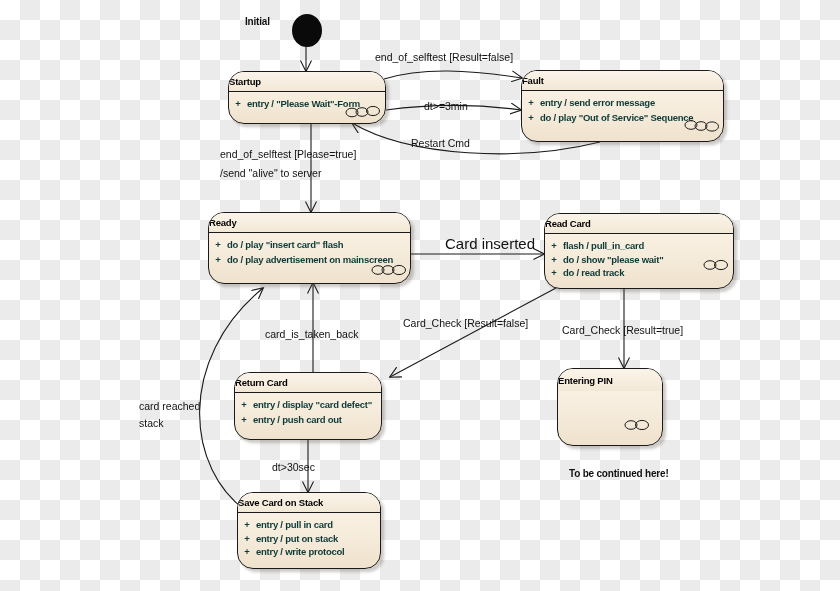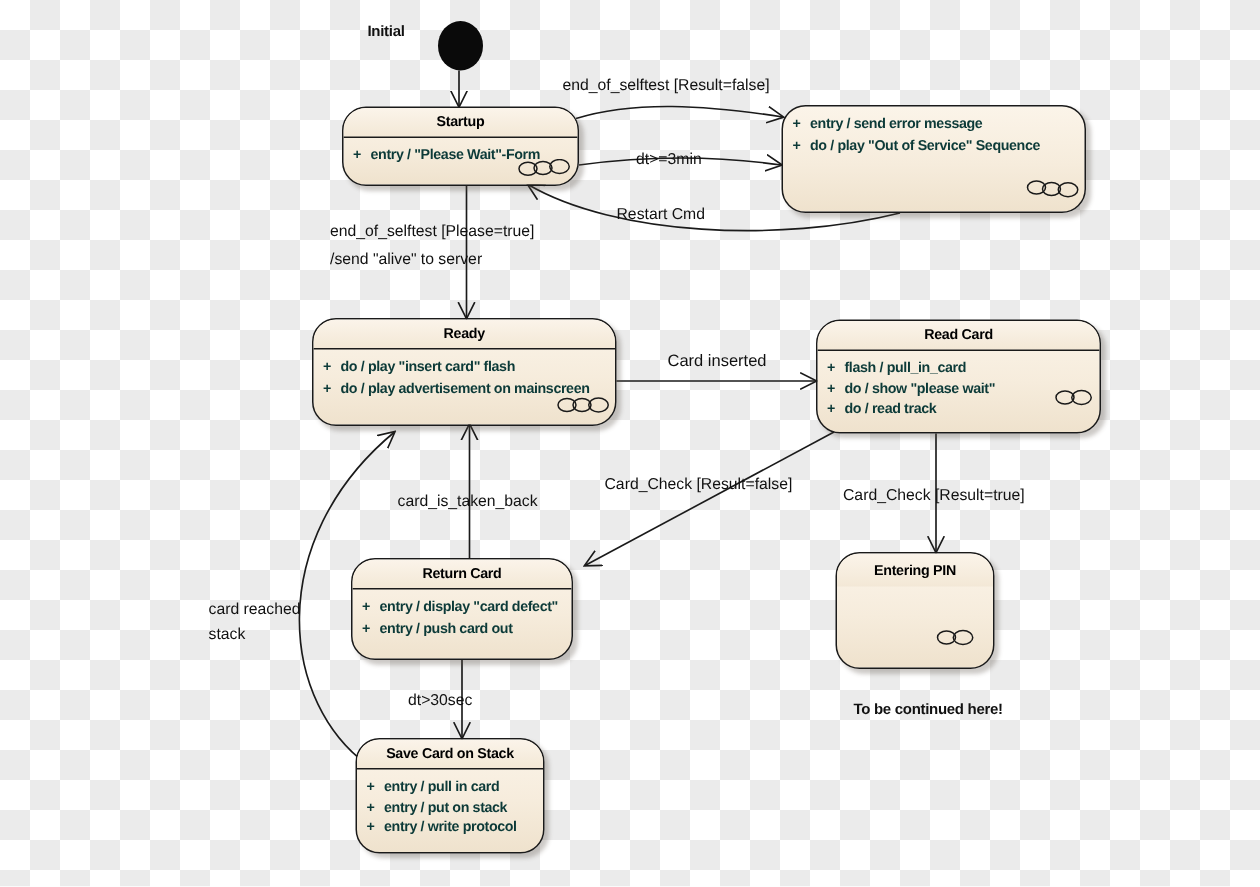--- a/index.html
+++ b/index.html
@@ -33,21 +33,20 @@
   .state {
     position: absolute;
     box-sizing: border-box;
     border: 1.3px solid #1a1a1a;
     border-radius: 16px;
     background: linear-gradient(to bottom, #fbf4e9 0%, #f6ecdc 55%, #efe2cd 100%);
     box-shadow: 3px 3px 3px rgba(90,80,70,0.30);
     overflow: hidden;
   }
   .state-title {
-    text-align: center;
     font-weight: bold;
     color: #000000;
     border-bottom: 1.3px solid #1a1a1a;
     background: linear-gradient(to bottom, #fbf4ea 0%, #f3e8d6 100%);
     letter-spacing: -0.2px;
   }
   .state-body {
     position: relative;
     padding: 7px 0 6px 0;
   }
@@ -143,20 +142,21 @@
     <svg class="chain" style="right:4px; bottom:5px;" width="36" height="12" viewBox="0 0 36 12">
       <g fill="none" stroke="#1a1a1a" stroke-width="1">
         <ellipse cx="7" cy="6.5" rx="6" ry="4.3"></ellipse>
         <ellipse cx="17" cy="6" rx="6" ry="4.3"></ellipse>
         <ellipse cx="28" cy="5" rx="6.5" ry="4.6"></ellipse>
       </g>
     </svg>
   </div>
 
   <div class="state" style="left:521px; top:70px; width:203px; height:72px;">
+    <div class="state-title" style="font-size:9.5px; padding:4px 0 4px 0;">Fault</div>
     <div class="state-body">
       <div class="action" style="font-size:9.5px; margin-bottom:5px;">
         <span class="vis">+</span>
         <span>entry / send error message</span>
       </div>
       <div class="action" style="font-size:9.5px;">
         <span class="vis">+</span>
         <span>do / play "Out of Service" Sequence</span>
       </div>
     </div>
@@ -221,21 +221,21 @@
         <span class="vis">+</span>
         <span>entry / display "card defect"</span>
       </div>
       <div class="action" style="font-size:9.5px;">
         <span class="vis">+</span>
         <span>entry / push card out</span>
       </div>
     </div>
   </div>
 
-  <div class="state" style="left:237px; top:492px; width:126px; height:77px;">
+  <div class="state" style="left:237px; top:492px; width:144px; height:77px;">
     <div class="state-title" style="font-size:9.5px; padding:4px 0 4px 0;">Save Card on Stack</div>
     <div class="state-body">
       <div class="action" style="font-size:9.5px; margin-bottom:4px;">
         <span class="vis">+</span>
         <span>entry / pull in card</span>
       </div>
       <div class="action" style="font-size:9.5px; margin-bottom:4px;">
         <span class="vis">+</span>
         <span>entry / put on stack</span>
       </div>
@@ -260,21 +260,21 @@
 
   <div class="lbl" style="left:375px; top:51px; font-size:10.5px;">end_of_selftest [Result=false]</div>
 
   <div class="lbl" style="left:424px; top:100px; font-size:10.5px;">dt&gt;=3min</div>
 
   <div class="lbl" style="left:411px; top:137px; font-size:10.5px;">Restart Cmd</div>
 
   <div class="lbl" style="left:220px; top:148px; font-size:10.5px;">end_of_selftest [Please=true]</div>
   <div class="lbl" style="left:220px; top:167px; font-size:10.5px;">/send "alive" to server</div>
 
-  <div class="lbl" style="left:445px; top:235px; font-size:11px;text-align:center;">Card inserted</div>
+  <div class="lbl" style="left:445px; top:235px; font-size:15px;text-align:center;">Card inserted</div>
 
   <div class="lbl" style="left:265px; top:316px; font-size:10.5px;margin-top:12px;">card_is_taken_back</div>
 
   <div class="lbl" style="left:403px; top:317px; font-size:10.5px;">Card_Check [Result=false]</div>
 
   <div class="lbl" style="left:562px; top:324px; font-size:10.5px;">Card_Check [Result=true]</div>
 
   <div class="lbl" style="left:139px; top:400px; font-size:10.5px;">card reached</div>
   <div class="lbl" style="left:139px; top:417px; font-size:10.5px;">stack</div>
 

